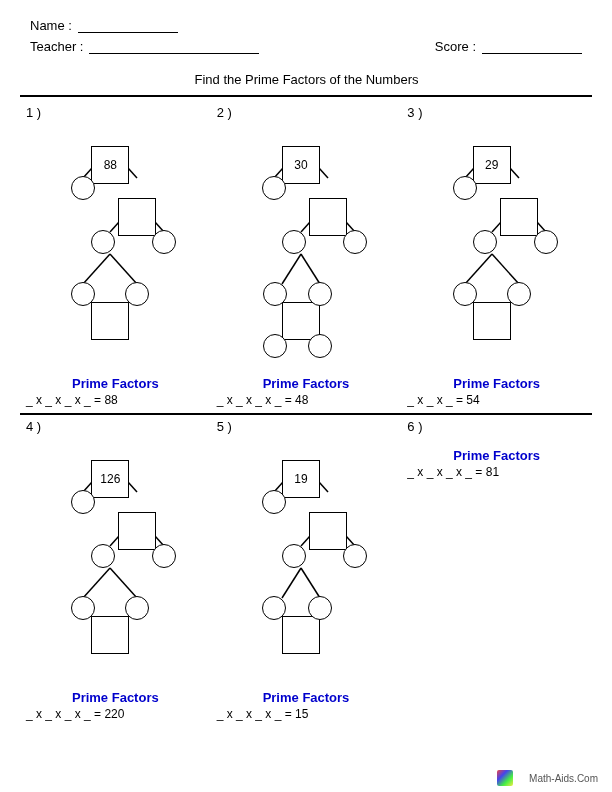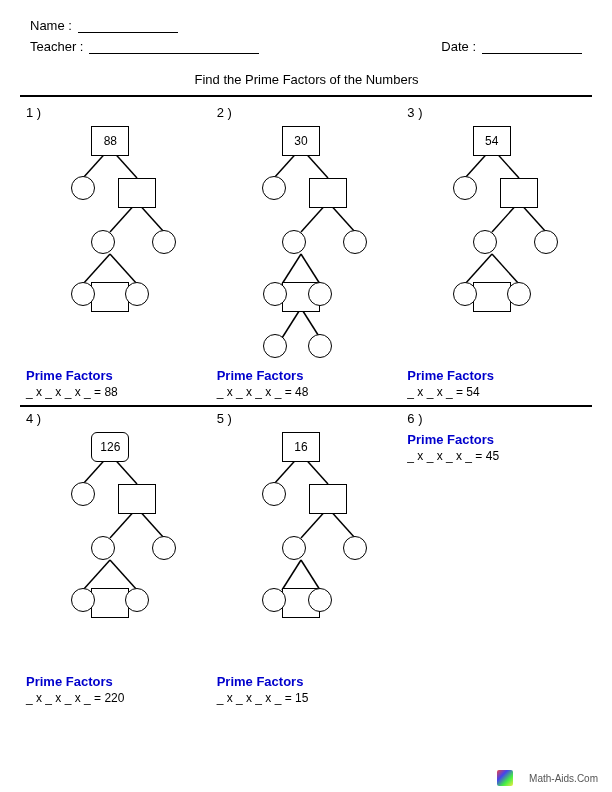--- a/index.html
+++ b/index.html
@@ -89,21 +89,22 @@
       border: 1.5px solid #000;
       background: #fff;
       display: flex;
       align-items: center;
       justify-content: center;
       font-size: 12px;
     }
 
     .node-rect {
       width: 38px;
-      height: 30px;
+      height: 38px;
+      margin-top: 20px;
     }
 
     .node-circle {
       width: 24px;
       height: 24px;
       border-radius: 50%;
     }
 
     .tree-svg {
       position: absolute;
@@ -111,21 +112,22 @@
       left: 0;
       width: 100%;
       height: 100%;
       pointer-events: none;
     }
 
     .prime-factors-label {
       color: #0000cc;
       font-weight: bold;
       font-size: 13px;
-      margin-top: 6px;
+      margin-top: 14px;
+      text-align: center;
     }
 
     .prime-factors-eq {
       font-size: 12px;
       color: #000;
       margin-top: 2px;
     }
 
     .bottom-section {
       padding: 0 20px;
@@ -159,21 +161,21 @@
       <span>Name :</span>
       <span class="underline-short"></span>
     </div>
   </div>
   <div class="header-row">
     <div class="header-field">
       <span>Teacher :</span>
       <span class="underline"></span>
     </div>
     <div class="header-field">
-      <span>Date :</span>
+      <span>Score :</span>
       <span class="underline-short"></span>
     </div>
   </div>
 </div>
 
 <div class="title">Find the Prime Factors of the Numbers</div>
 
 <hr class="divider">
 
 <div class="problems-section">
@@ -242,21 +244,21 @@
       <div class="problem-number">3 )</div>
       <div class="tree-container tall">
         <svg class="tree-svg">
           <line x1="65" y1="26" x2="38" y2="56" stroke="#000" stroke-width="1.5"></line>
           <line x1="65" y1="26" x2="92" y2="56" stroke="#000" stroke-width="1.5"></line>
           <line x1="92" y1="80" x2="65" y2="110" stroke="#000" stroke-width="1.5"></line>
           <line x1="92" y1="80" x2="119" y2="110" stroke="#000" stroke-width="1.5"></line>
           <line x1="65" y1="132" x2="38" y2="162" stroke="#000" stroke-width="1.5"></line>
           <line x1="65" y1="132" x2="92" y2="162" stroke="#000" stroke-width="1.5"></line>
         </svg>
-        <div class="node-box node-rect" style="left:46px;top:4px;">54</div>
+        <div class="node-box node-rect" style="left:46px;top:4px;">29</div>
         <div class="node-box node-circle" style="left:26px;top:54px;"></div>
         <div class="node-box node-rect" style="left:73px;top:56px;"></div>
         <div class="node-box node-circle" style="left:46px;top:108px;"></div>
         <div class="node-box node-circle" style="left:107px;top:108px;"></div>
         <div class="node-box node-rect" style="left:46px;top:160px;"></div>
         <div class="node-box node-circle" style="left:26px;top:160px;"></div>
         <div class="node-box node-circle" style="left:80px;top:160px;"></div>
       </div>
       <div class="prime-factors-label">Prime Factors</div>
       <div class="prime-factors-eq">_ x _ x _  = 54</div>
@@ -273,21 +275,21 @@
       <div class="problem-number">4 )</div>
       <div class="tree-container tall">
         <svg class="tree-svg">
           <line x1="65" y1="26" x2="38" y2="56" stroke="#000" stroke-width="1.5"></line>
           <line x1="65" y1="26" x2="92" y2="56" stroke="#000" stroke-width="1.5"></line>
           <line x1="92" y1="80" x2="65" y2="110" stroke="#000" stroke-width="1.5"></line>
           <line x1="92" y1="80" x2="119" y2="110" stroke="#000" stroke-width="1.5"></line>
           <line x1="65" y1="132" x2="38" y2="162" stroke="#000" stroke-width="1.5"></line>
           <line x1="65" y1="132" x2="92" y2="162" stroke="#000" stroke-width="1.5"></line>
         </svg>
-        <div class="node-box node-rect" style="left:46px;top:4px;border-radius:6px;">126</div>
+        <div class="node-box node-rect" style="left:46px;top:4px;">126</div>
         <div class="node-box node-circle" style="left:26px;top:54px;"></div>
         <div class="node-box node-rect" style="left:73px;top:56px;"></div>
         <div class="node-box node-circle" style="left:46px;top:108px;"></div>
         <div class="node-box node-circle" style="left:107px;top:108px;"></div>
         <div class="node-box node-rect" style="left:46px;top:160px;"></div>
         <div class="node-box node-circle" style="left:26px;top:160px;"></div>
         <div class="node-box node-circle" style="left:80px;top:160px;"></div>
       </div>
       <div class="prime-factors-label">Prime Factors</div>
       <div class="prime-factors-eq">_ x _ x _ x _  = 220</div>
@@ -297,37 +299,37 @@
       <div class="problem-number">5 )</div>
       <div class="tree-container tall">
         <svg class="tree-svg">
           <line x1="65" y1="26" x2="38" y2="56" stroke="#000" stroke-width="1.5"></line>
           <line x1="65" y1="26" x2="92" y2="56" stroke="#000" stroke-width="1.5"></line>
           <line x1="92" y1="80" x2="65" y2="110" stroke="#000" stroke-width="1.5"></line>
           <line x1="92" y1="80" x2="119" y2="110" stroke="#000" stroke-width="1.5"></line>
           <line x1="65" y1="132" x2="46" y2="162" stroke="#000" stroke-width="1.5"></line>
           <line x1="65" y1="132" x2="84" y2="162" stroke="#000" stroke-width="1.5"></line>
         </svg>
-        <div class="node-box node-rect" style="left:46px;top:4px;">16</div>
+        <div class="node-box node-rect" style="left:46px;top:4px;">19</div>
         <div class="node-box node-circle" style="left:26px;top:54px;"></div>
         <div class="node-box node-rect" style="left:73px;top:56px;"></div>
         <div class="node-box node-circle" style="left:46px;top:108px;"></div>
         <div class="node-box node-circle" style="left:107px;top:108px;"></div>
         <div class="node-box node-rect" style="left:46px;top:160px;"></div>
         <div class="node-box node-circle" style="left:26px;top:160px;"></div>
         <div class="node-box node-circle" style="left:72px;top:160px;"></div>
       </div>
       <div class="prime-factors-label">Prime Factors</div>
       <div class="prime-factors-eq">_ x _ x _ x _  = 15</div>
     </div>
 
     <div class="problem">
       <div class="problem-number">6 )</div>
       <div class="prime-factors-label">Prime Factors</div>
-      <div class="prime-factors-eq">_ x _ x _ x _  = 45</div>
+      <div class="prime-factors-eq">_ x _ x _ x _  = 81</div>
     </div>
   </div>
 </div>
 
 <div class="watermark">
   <span class="watermark-logo"></span>
   <span>Math-Aids.Com</span>
 </div>
 
 </body></html>

